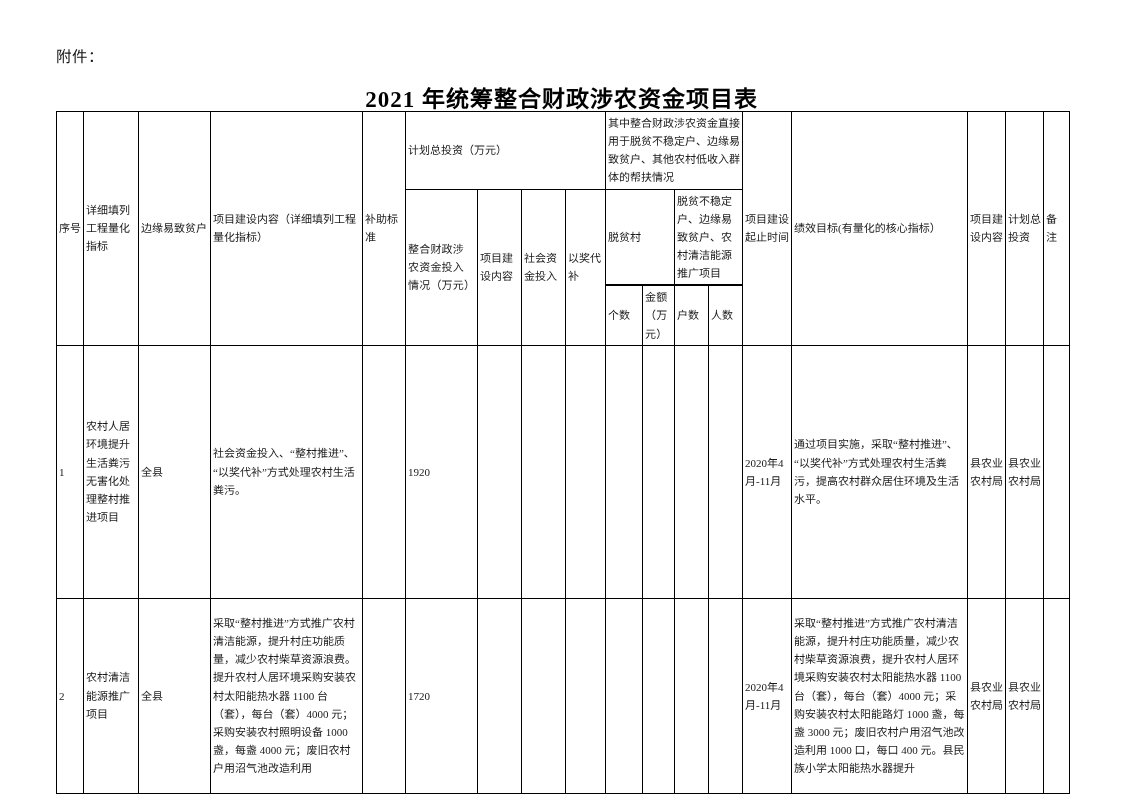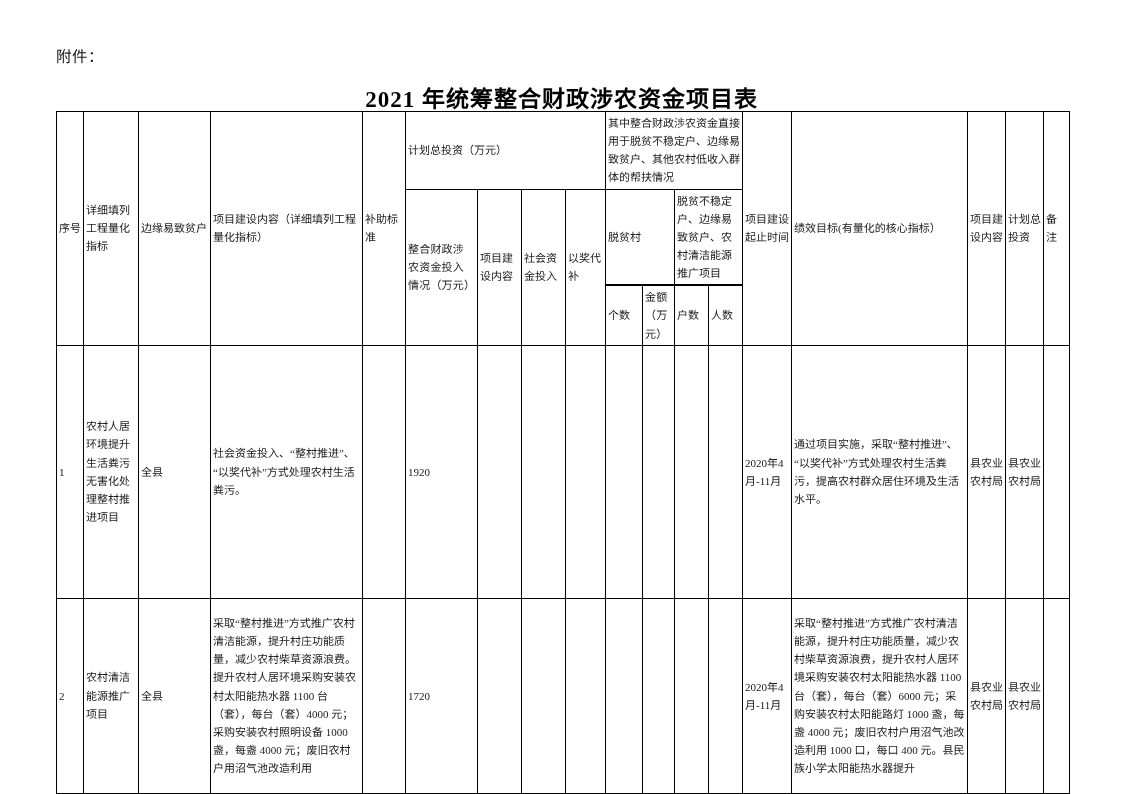--- a/index.html
+++ b/index.html
@@ -210,21 +210,21 @@
         <td class="cell-body"></td>
         <td class="num-cell">1720</td>
         <td class="num-cell"></td>
         <td class="num-cell"></td>
         <td class="num-cell"></td>
         <td class="num-cell"></td>
         <td class="num-cell"></td>
         <td class="num-cell"></td>
         <td class="num-cell"></td>
         <td class="date-cell">2020年4月-11月</td>
-        <td class="cell-body-dense top-align">采取“整村推进”方式推广农村清洁能源，提升村庄功能质量，减少农村柴草资源浪费，提升农村人居环境采购安装农村太阳能热水器 1100 台（套），每台（套）6000 元；采购安装农村太阳能路灯 1000 盏，每盏 4000 元；废旧农村户用沼气池改造利用 1000 口，每口 400 元。县民族小学太阳能热水器提升</td>
+        <td class="cell-body-dense top-align">采取“整村推进”方式推广农村清洁能源，提升村庄功能质量，减少农村柴草资源浪费，提升农村人居环境采购安装农村太阳能热水器 1100 台（套），每台（套）4000 元；采购安装农村太阳能路灯 1000 盏，每盏 3000 元；废旧农村户用沼气池改造利用 1000 口，每口 400 元。县民族小学太阳能热水器提升</td>
         <td class="dept-cell">县农业农村局</td>
         <td class="dept-cell">县农业农村局</td>
         <td class="cell-body"></td>
       </tr>
     </tbody>
       </table>
   </div>
 </div>
 
 </body></html>

